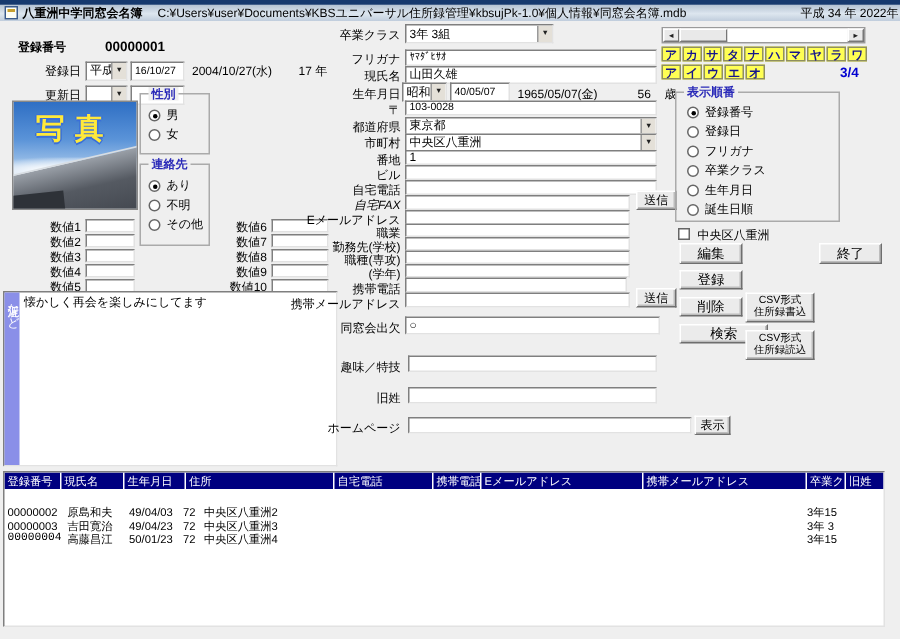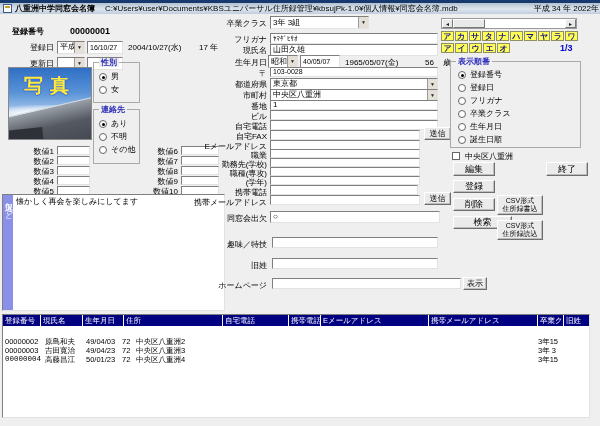--- a/index.html
+++ b/index.html
@@ -170,21 +170,21 @@
 
 <div class="lbl lbl-r" style="left:243px;top:102px;width:24px;">番地</div>
 <div class="tb" style="left:270px;top:100px;width:168px;height:10px;line-height:8px;">1</div>
 
 <div class="lbl lbl-r" style="left:243px;top:112px;width:24px;">ビル</div>
 <div class="tb" style="left:270px;top:110px;width:168px;height:10px;"></div>
 
 <div class="lbl lbl-r" style="left:219px;top:122px;width:48px;">自宅電話</div>
 <div class="tb" style="left:270px;top:120px;width:168px;height:10px;"></div>
 
-<div class="lbl lbl-r" style="left:219px;top:132px;width:48px;">自宅FAX</div>
+<div class="lbl lbl-r" style="left:219px;top:132px;width:48px;font-style:italic;">自宅FAX</div>
 <div class="tb" style="left:270px;top:130px;width:150px;height:10px;"></div>
 <div class="btn sm" style="left:424px;top:127px;width:27px;height:13px;">送信</div>
 
 <div class="lbl lbl-r" style="left:195px;top:142px;width:72px;">Eメールアドレス</div>
 <div class="tb" style="left:270px;top:140px;width:150px;height:10px;"></div>
 
 <div class="lbl lbl-r" style="left:243px;top:151px;width:24px;">職業</div>
 <div class="tb" style="left:270px;top:149px;width:150px;height:9px;"></div>
 
 <div class="lbl lbl-r" style="left:201px;top:160px;width:66px;">勤務先(学校)</div>
@@ -235,23 +235,23 @@
   <span class="kana-btn" style="flex:1;">ラ</span>
   <span class="kana-btn" style="flex:1;">ワ</span>
 </div>
 <div class="kana-row" style="left:441px;top:43px;width:70px;height:10px;">
   <span class="kana-btn" style="flex:1;">ア</span>
   <span class="kana-btn" style="flex:1;">イ</span>
   <span class="kana-btn" style="flex:1;">ウ</span>
   <span class="kana-btn" style="flex:1;">エ</span>
   <span class="kana-btn" style="flex:1;">オ</span>
 </div>
-<div class="page-ind" style="left:560px;top:43px;">1/3</div>
-
-<div class="grp" style="left:450px;top:61px;width:131px;height:87px;">
+<div class="page-ind" style="left:560px;top:43px;">3/4</div>
+
+<div class="grp" style="left:450px;top:61px;width:110px;height:87px;">
   <span class="grp-title">表示順番</span>
 </div>
 <div class="radio-row" style="left:458px;top:70px;">
     <span class="radio checked"></span>
     <span>登録番号</span>
   </div>
 <div class="radio-row" style="left:458px;top:83px;">
     <span class="radio"></span>
     <span>登録日</span>
   </div>

